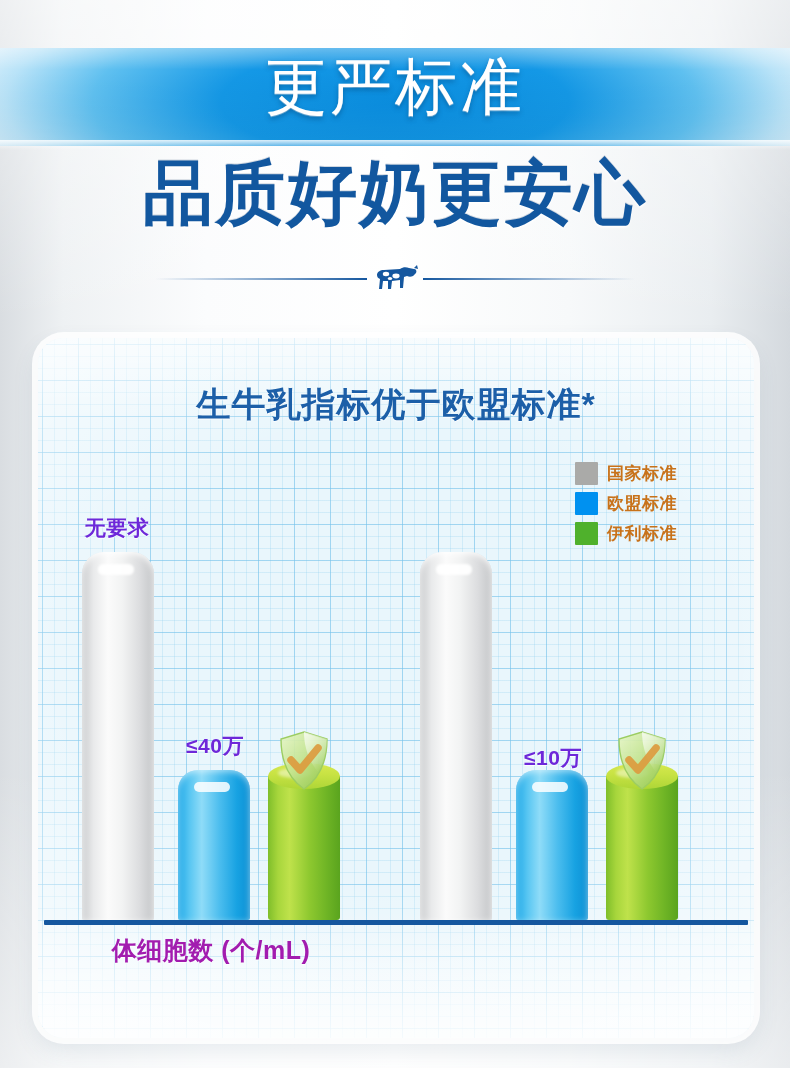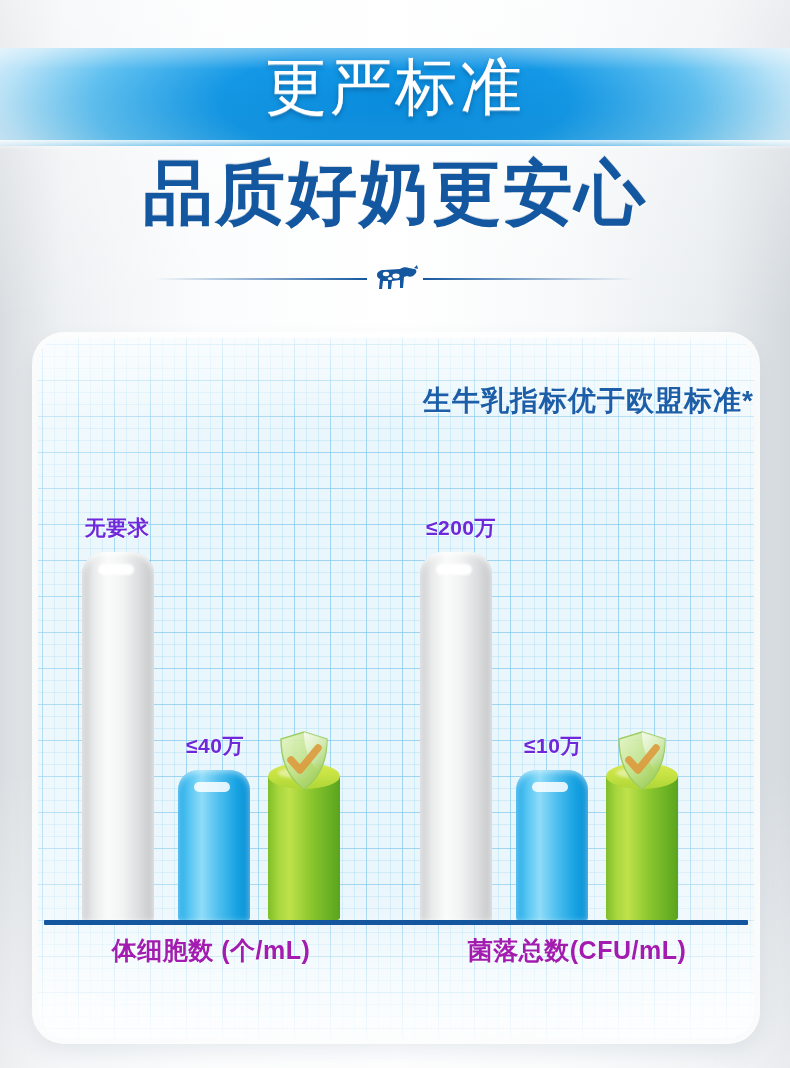--- a/index.html
+++ b/index.html
@@ -72,22 +72,22 @@
     background-position:4px 6px,4px 6px,4px 6px,4px 6px;
   }
   .card-fade{
     position:absolute;inset:0;
     background:
       radial-gradient(ellipse 85% 70% at 50% 45%,rgba(255,255,255,0) 45%,rgba(255,255,255,.75) 100%),
       linear-gradient(180deg,rgba(255,255,255,.55) 0%,rgba(255,255,255,0) 12%,rgba(255,255,255,0) 82%,rgba(255,255,255,.8) 100%);
   }
 
   .chart-title{
-    position:absolute;left:0;top:44px;width:716px;text-align:right;
-    font-size:28px;font-weight:bold;color:#1c5fa8;letter-spacing:1px;
+    position:absolute;left:0;top:44px;width:716px;text-align:center;
+    font-size:34px;font-weight:bold;color:#1c5fa8;letter-spacing:1px;
     text-shadow:0 1px 1px rgba(255,255,255,.9);
   }
 
   
   .legend{position:absolute;right:34px;top:124px;width:145px;}
   .legend-row{display:flex;align-items:center;margin-bottom:7px;}
   .swatch{width:23px;height:23px;margin-right:9px;flex:none;border-radius:1px;}
   .legend-label{font-size:17px;font-weight:bold;color:#c8721a;letter-spacing:.5px;}
 
   
@@ -192,20 +192,34 @@
     <div class="rule right"></div>
   </div>
 </div>
 
 <div class="card">
   <div class="card-grid"></div>
   <div class="card-fade"></div>
 
   <div class="chart-title">生牛乳指标优于欧盟标准*</div>
 
+  <div class="legend">
+    <div class="legend-row">
+      <span class="swatch" style="background:#aaaaa8"></span>
+      <span class="legend-label">国家标准</span>
+    </div>
+    <div class="legend-row">
+      <span class="swatch" style="background:#0091f0"></span>
+      <span class="legend-label">欧盟标准</span>
+    </div>
+    <div class="legend-row">
+      <span class="swatch" style="background:#4fb12c"></span>
+      <span class="legend-label">伊利标准</span>
+    </div>
+  </div>
 
   <div class="plot">
 
     <div class="group g0">
       <div class="bar-label" style="left:-8px;bottom:378px;width:130px;">无要求</div>
       <div class="bar gray" style="left:22px;width:72px;height:368px;"></div>
 
       <div class="bar-label" style="left:100px;bottom:160px;width:110px;">≤40万</div>
       <div class="bar blue" style="left:118px;width:72px;height:150px;"></div>
 
@@ -227,24 +241,23 @@
             </linearGradient>
           </defs>
           <path d="M27 2 L50 9 C50 30,43 48,27 59 C11 48,4 30,4 9 Z" fill="url(#sh0)" stroke="#9ccd62" stroke-width="1.4"></path>
           <path d="M27 2 L50 9 C50 22,47 33,41 42 C31 30,27 16,27 2 Z" fill="url(#gl0)"></path>
           <path d="M14 30 L23 40 L41 18" fill="none" stroke="#dc9b3f" stroke-width="7.5" stroke-linecap="round" stroke-linejoin="round" opacity=".92"></path>
         </svg>
       </div>
     </div>
 
     <div class="group g1">
-      <div class="bar-label" style="left:6px;bottom:378px;width:130px;">≤200万</div>
       <div class="bar gray" style="left:30px;width:72px;height:368px;"></div>
 
-      <div class="bar-label" style="left:108px;bottom:160px;width:110px;">≤10万</div>
+      <div class="bar-label" style="left:108px;bottom:148px;width:110px;">≤10万</div>
       <div class="bar blue" style="left:126px;width:72px;height:150px;"></div>
 
       <div class="bar green" style="left:216px;width:72px;height:144px;">
         <div class="cap"></div>
         <div class="capshine"></div>
       </div>
       <div class="shield" style="left:225px;bottom:128px;">
         <svg width="54" height="62" viewBox="0 0 54 62" xmlns="http://www.w3.org/2000/svg">
           <defs>
             <linearGradient id="sh1" x1="0" y1="0" x2="1" y2="1">
@@ -260,16 +273,15 @@
           <path d="M27 2 L50 9 C50 30,43 48,27 59 C11 48,4 30,4 9 Z" fill="url(#sh1)" stroke="#9ccd62" stroke-width="1.4"></path>
           <path d="M27 2 L50 9 C50 22,47 33,41 42 C31 30,27 16,27 2 Z" fill="url(#gl1)"></path>
           <path d="M14 30 L23 40 L41 18" fill="none" stroke="#dc9b3f" stroke-width="7.5" stroke-linecap="round" stroke-linejoin="round" opacity=".92"></path>
         </svg>
       </div>
     </div>
 
     <div class="baseline"></div>
 
     <div class="cat-label c0">体细胞数 (个/mL)</div>
-    <div class="cat-label c1">菌落总数(CFU/mL)</div>
 
   </div>
 </div>
 
 </body></html>

